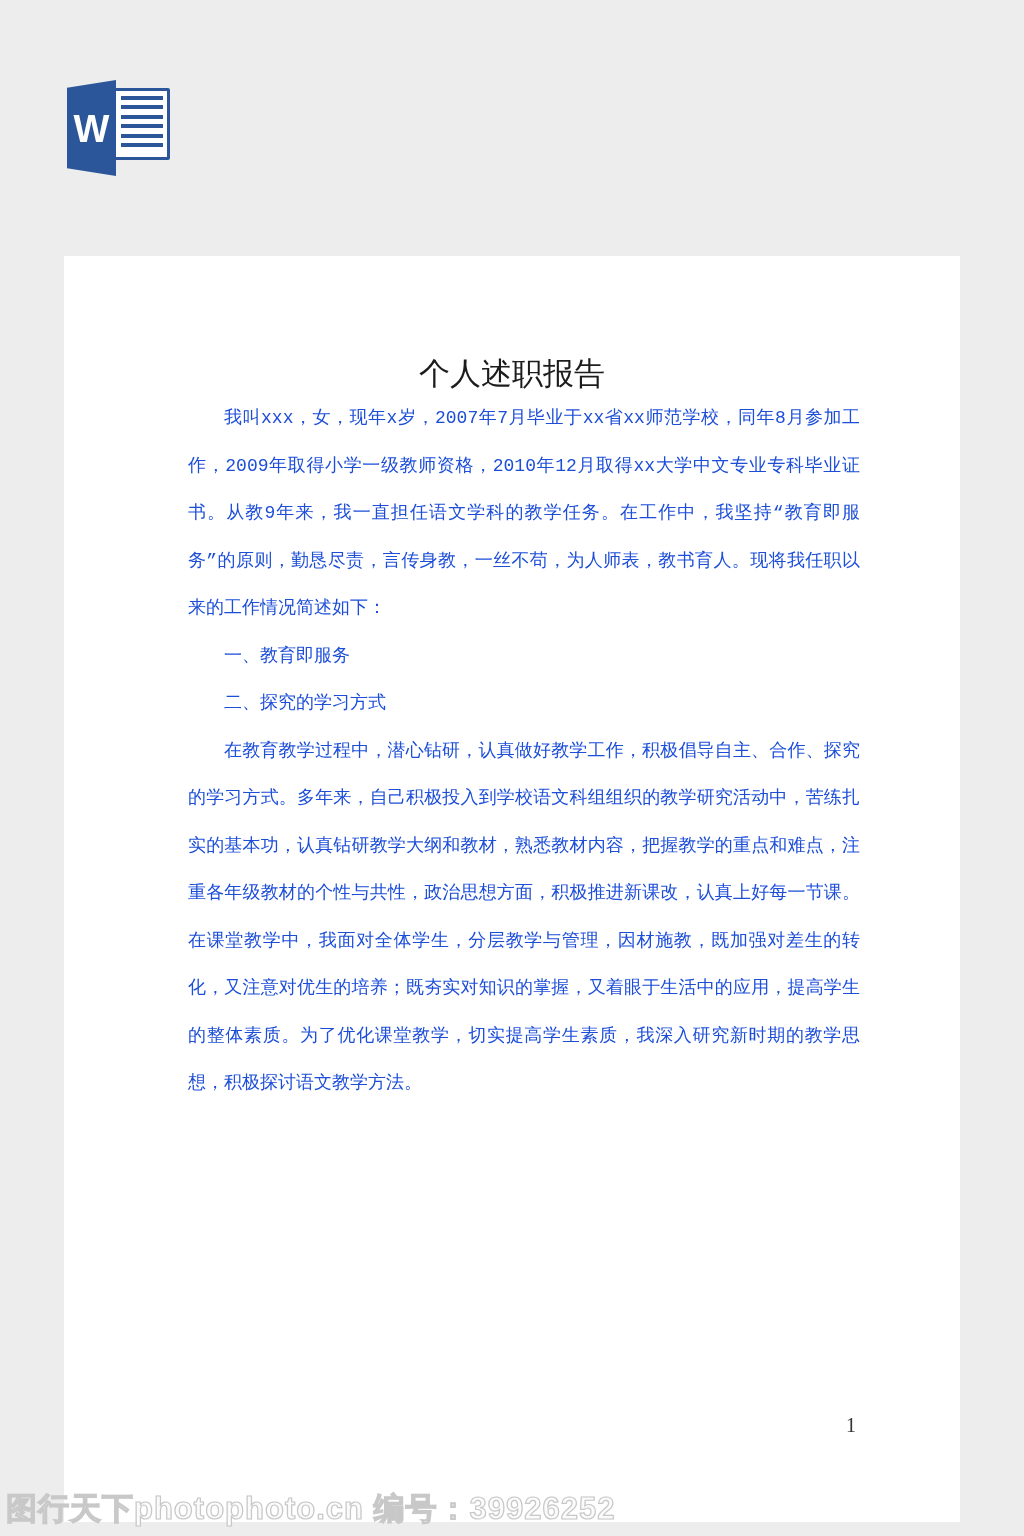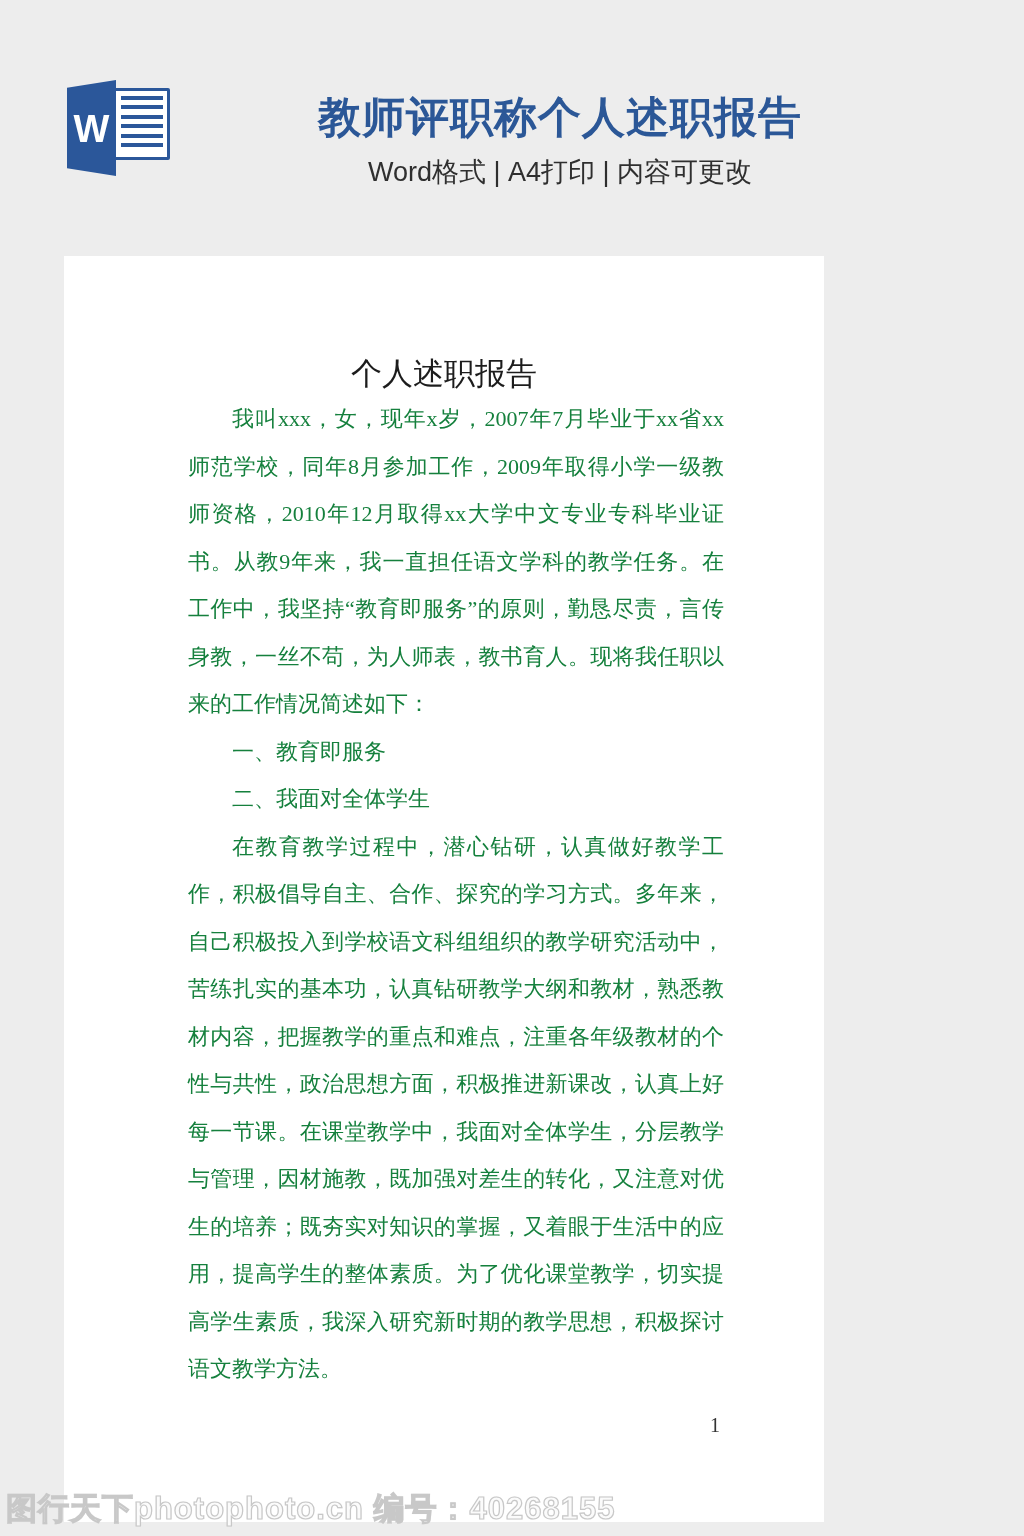--- a/index.html
+++ b/index.html
@@ -46,37 +46,37 @@
     color: #2B5797; letter-spacing: 1px;
   }
   .header-subtitle {
     margin-top: 15px; font-size: 27px; line-height: 30px;
     color: #2F2F2F; font-weight: normal;
   }
 
   
   .page {
     position: absolute; left: 64px; top: 256px;
-    width: 760px; height: 1266px;
+    width: 896px; height: 1266px;
     background: #FFFFFF;
   }
   .doc-title {
     margin-top: 97px;
     text-align: center;
     font-family: "Liberation Serif", serif;
     font-size: 31px; line-height: 42px; font-weight: normal;
     color: #1C1C1C;
   }
   .doc-body {
     padding: 0 100px 0 124px;
   }
   .doc-body p {
-    font-family: Liberation Serif, serif;
-    font-size: 22px; line-height: 47.5px;
-    color: #15803d;
+    font-family: Liberation Mono, monospace;
+    font-size: 18px; line-height: 47.5px;
+    color: #1d4ed8;
     text-align: justify;
     text-indent: 2em;
     margin: 0;
   }
   .page-number {
     position: absolute; right: 104px; top: 1158px;
     font-family: "Liberation Serif", serif;
     font-size: 20px; color: #333333;
   }
 
@@ -98,32 +98,28 @@
 
   <div class="header">
     <div class="word-icon">
       <div class="sheet">
         <div class="stripes"></div>
       </div>
       <div class="panel">
         <span class="letter">W</span>
       </div>
     </div>
-    <div class="header-text">
-      <div class="header-title">教师评职称个人述职报告</div>
-      <div class="header-subtitle">Word格式 | A4打印 | 内容可更改</div>
-    </div>
   </div>
 
   <div class="page">
     <div class="doc-title">个人述职报告</div>
     <div class="doc-body">
         <p>我叫xxx，女，现年x岁，2007年7月毕业于xx省xx师范学校，同年8月参加工作，2009年取得小学一级教师资格，2010年12月取得xx大学中文专业专科毕业证书。从教9年来，我一直担任语文学科的教学任务。在工作中，我坚持“教育即服务”的原则，勤恳尽责，言传身教，一丝不苟，为人师表，教书育人。现将我任职以来的工作情况简述如下：</p>
         <p>一、教育即服务</p>
-        <p>二、我面对全体学生</p>
+        <p>二、探究的学习方式</p>
         <p>在教育教学过程中，潜心钻研，认真做好教学工作，积极倡导自主、合作、探究的学习方式。多年来，自己积极投入到学校语文科组组织的教学研究活动中，苦练扎实的基本功，认真钻研教学大纲和教材，熟悉教材内容，把握教学的重点和难点，注重各年级教材的个性与共性，政治思想方面，积极推进新课改，认真上好每一节课。在课堂教学中，我面对全体学生，分层教学与管理，因材施教，既加强对差生的转化，又注意对优生的培养；既夯实对知识的掌握，又着眼于生活中的应用，提高学生的整体素质。为了优化课堂教学，切实提高学生素质，我深入研究新时期的教学思想，积极探讨语文教学方法。</p>
       </div>
     <div class="page-number">1</div>
   </div>
 
-  <div class="watermark">图行天下photophoto.cn 编号：40268155</div>
+  <div class="watermark">图行天下photophoto.cn 编号：39926252</div>
 
 </div>
 
 </body></html>

